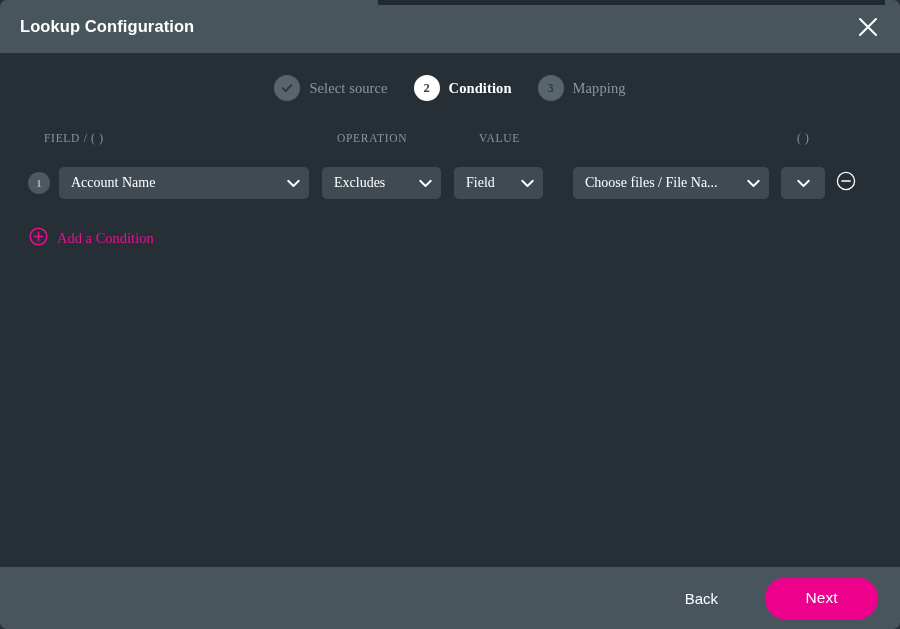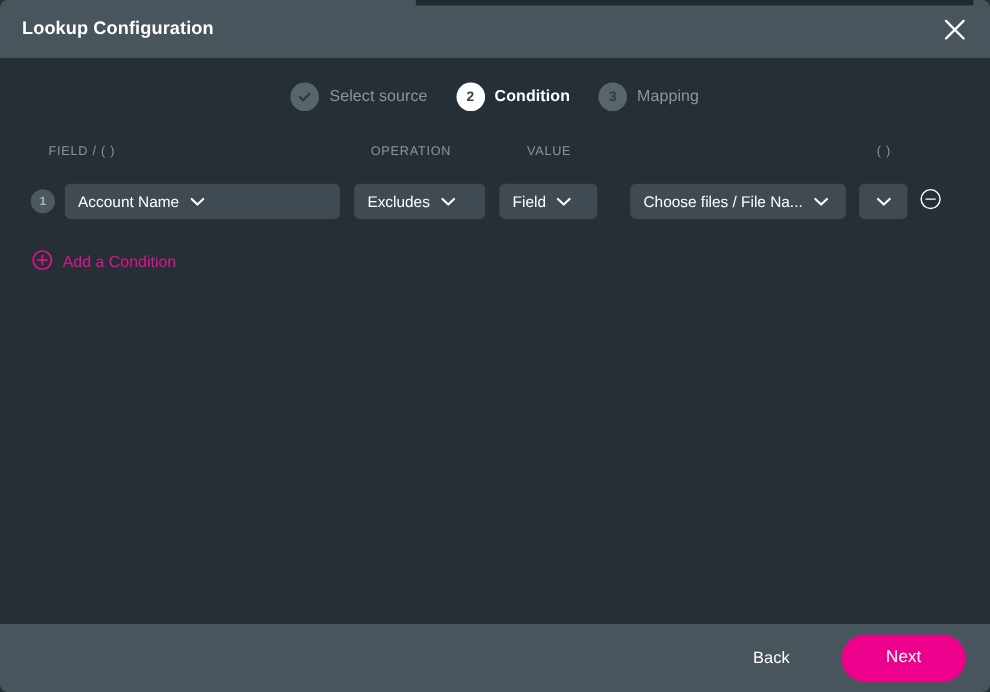--- a/index.html
+++ b/index.html
@@ -70,20 +70,21 @@
     cursor: pointer;
   }
   .close-btn svg { display: block; }
 
   
   .modal-body {
     flex: 1 1 auto;
     background: #262f36;
     position: relative;
     overflow: hidden;
+    font-family: Liberation Serif, serif;
   }
 
   
   .stepper {
     display: flex;
     align-items: center;
     justify-content: center;
     gap: 0;
     padding-top: 22px;
   }
@@ -166,21 +167,21 @@
     flex: 0 0 22px;
     margin-right: 9px;
   }
 
   .select {
     height: 32px;
     background: #3f4a52;
     border-radius: 5px;
     display: flex;
     align-items: center;
-    justify-content: flex-start;
+    justify-content: space-between;
     padding: 0 9px 0 12px;
     box-sizing: border-box;
     color: #ffffff;
     font-size: 14px;
     cursor: pointer;
     white-space: nowrap;
     overflow: hidden;
     user-select: none;
   }
   .select .sel-text {

